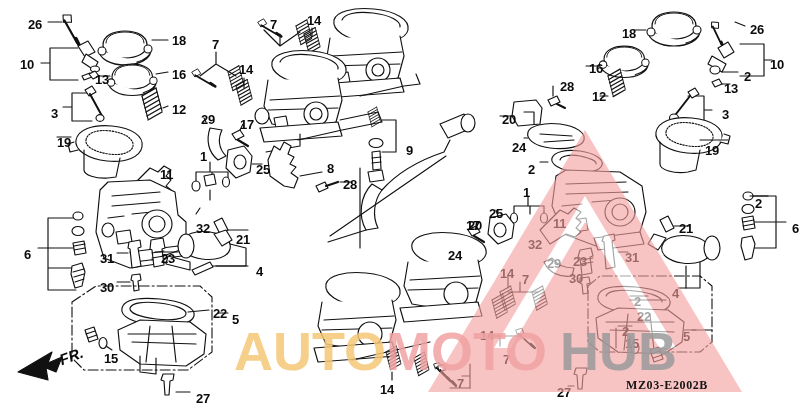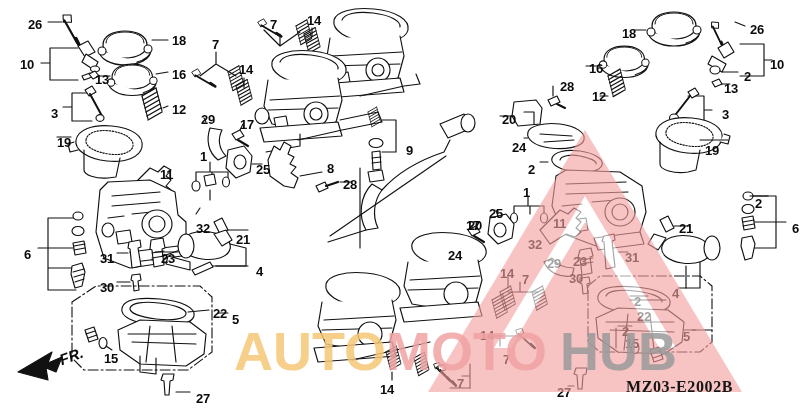--- a/index.html
+++ b/index.html
@@ -30,21 +30,21 @@
   }
   #watermark{
     position:absolute;inset:0;
     width:800px;height:408px;
     pointer-events:none;
   }
   #diagcode{
     position:absolute;
     left:626px;top:378px;
     font-family:"Liberation Serif", serif;
-    font-size:16px;
+    font-size:12px;
     font-weight:700;
     letter-spacing:0.6px;
     color:#151515;
     white-space:nowrap;
   }
   #frlabel{
     position:absolute;
     left:57px;top:352px;
     font-family:"Liberation Sans", sans-serif;
     font-size:15px;

